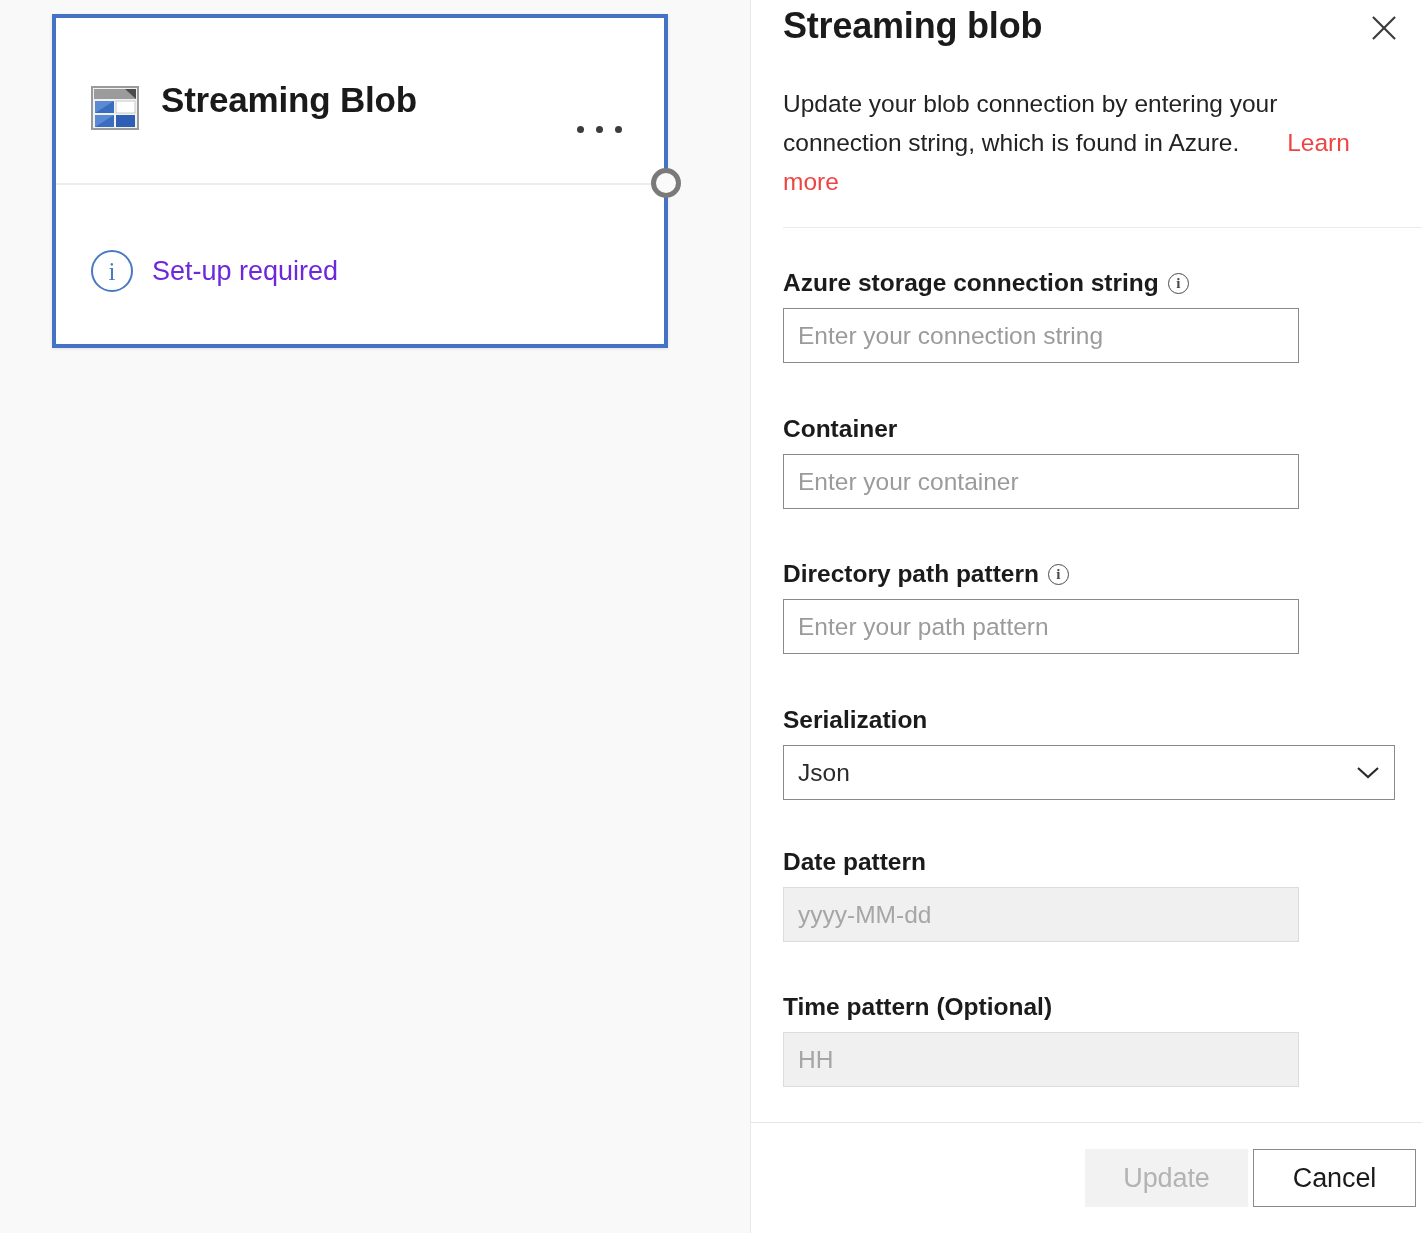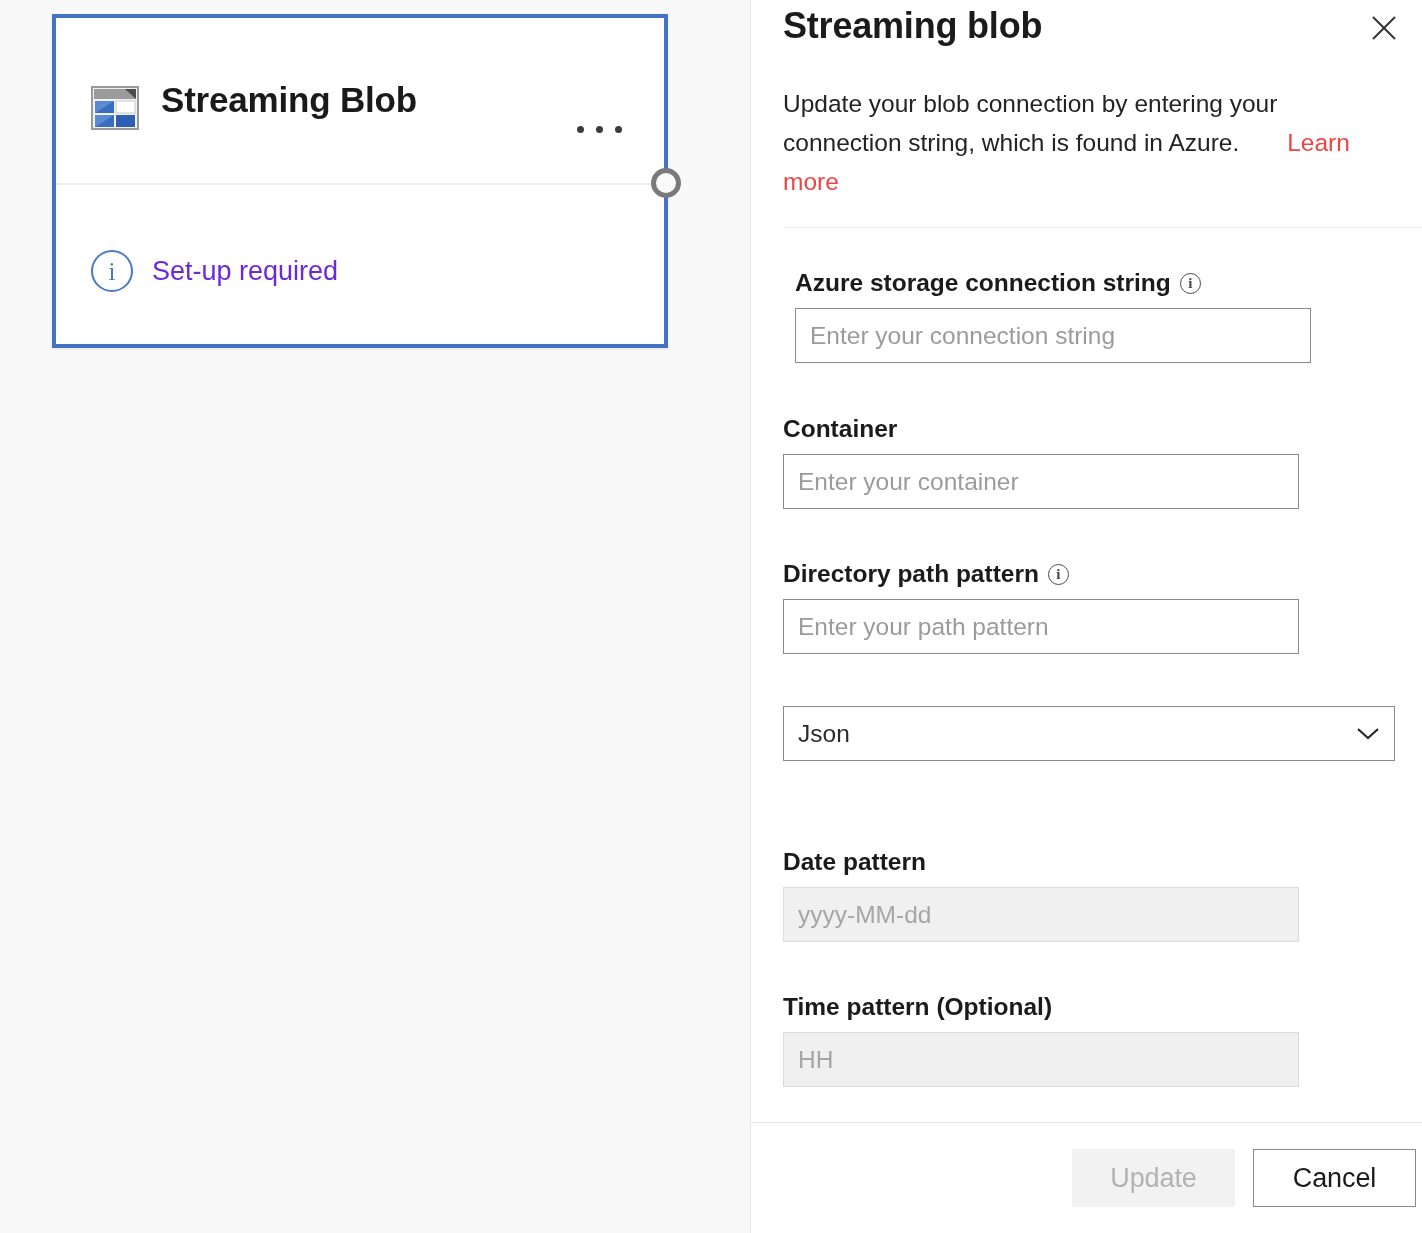--- a/index.html
+++ b/index.html
@@ -142,36 +142,36 @@
     width: 612px; height: 55px;
     border: 1px solid #8a8a8a;
     background: #ffffff;
     display: flex; align-items: center; justify-content: space-between;
     padding: 16px 14px;
     font-size: 24.5px; color: #2a2a2a;
     cursor: pointer;
   }
   .chevron { color: #2a2a2a; font-size: 20px; line-height: 1; }
 
-  #f-conn   { top: 41px; margin-left: 12px; }
+  #f-conn   { top: 41px; }
   #f-cont   { top: 187px; }
   #f-dir    { top: 332px; }
   #f-ser    { top: 478px; }
   #f-date   { top: 620px; }
   #f-time   { top: 765px; }
 
   #panel-footer-rule {
     position: absolute; left: 0; top: 1122px;
     width: 672px; height: 1px; background: #e6e6e6;
   }
   #panel-footer {
     position: absolute; left: 0; top: 1123px;
     width: 672px; height: 110px;
     display: flex; align-items: center; justify-content: flex-end;
-    gap: 18px; padding-right: 7px;
+    gap: 5px; padding-right: 7px;
   }
   .btn {
     height: 58px; min-width: 163px;
     display: flex; align-items: center; justify-content: center;
     font-size: 27px; letter-spacing: -0.1px;
     cursor: pointer;
   }
   .btn-disabled {
     background: #f2f2f2; color: #b3b3b3; border: 1px solid #f2f2f2;
     cursor: default;
@@ -267,20 +267,23 @@
         <div class="field-label">
           <span>Directory path pattern</span>
           <span class="info-icon-sm">i</span>
         </div>
         <div class="txtbox">
           <span>Enter your path pattern</span>
         </div>
       </div>
 
       <div class="field" id="f-ser">
+        <div class="field-label">
+          <span>Serialization</span>
+        </div>
         <div class="selectbox">
           <span>Json</span>
           <span class="chevron">
             <svg width="24" height="15" viewBox="0 0 24 15" xmlns="http://www.w3.org/2000/svg">
               <polyline points="2,3 12,12 22,3" fill="none" stroke="#2a2a2a" stroke-width="2.2"></polyline>
             </svg>
           </span>
         </div>
       </div>
 

